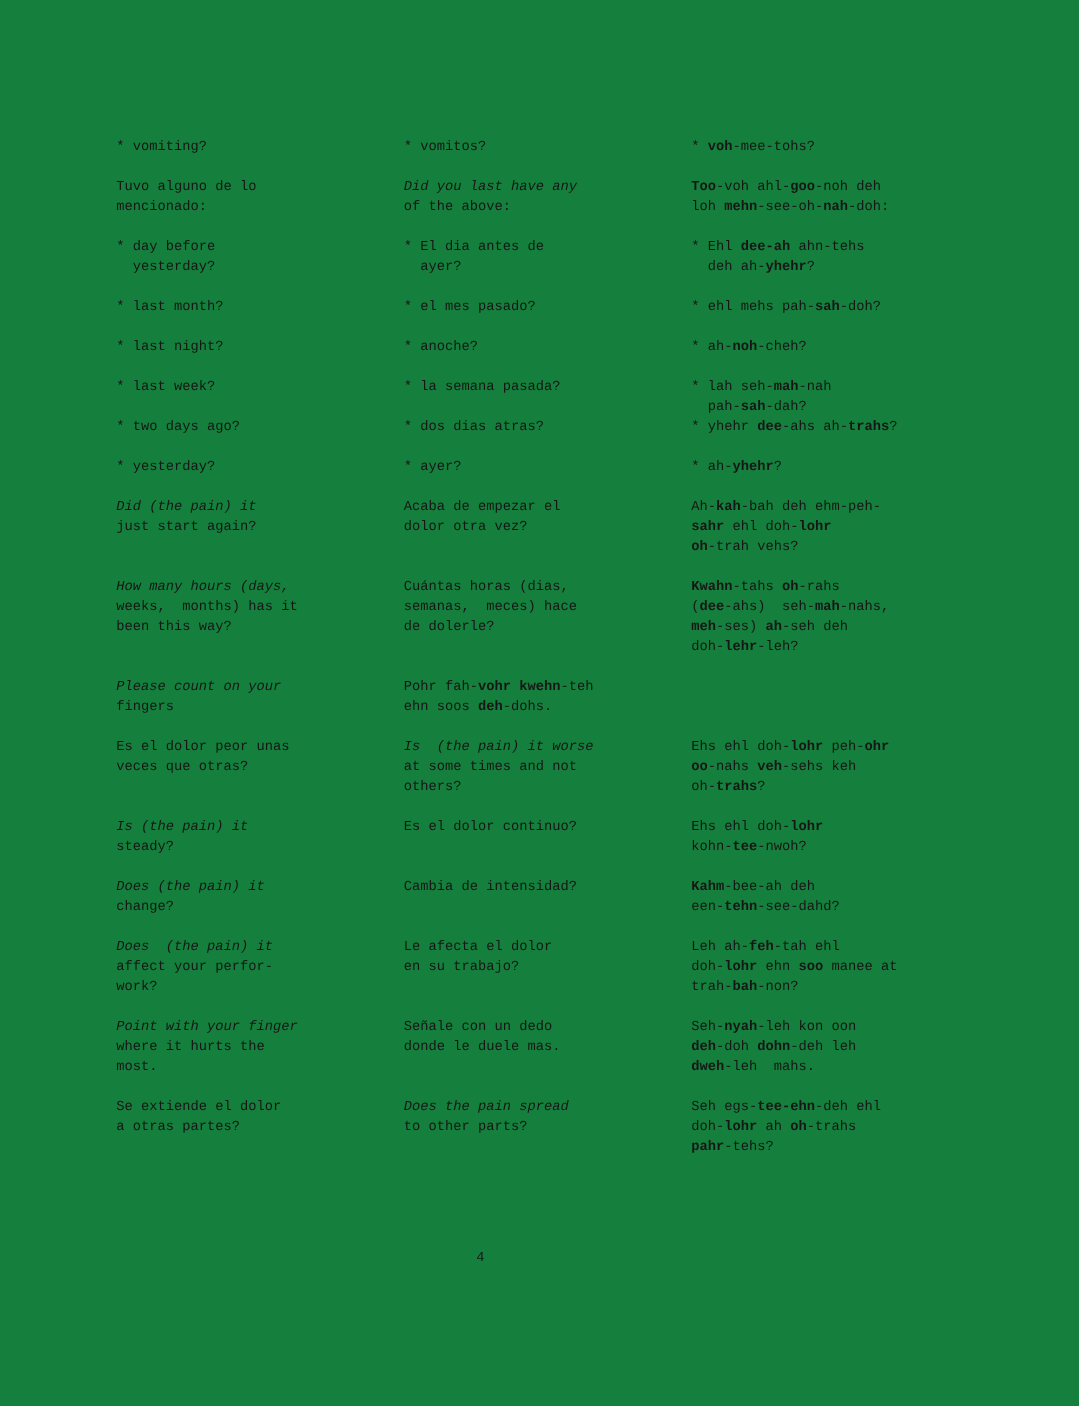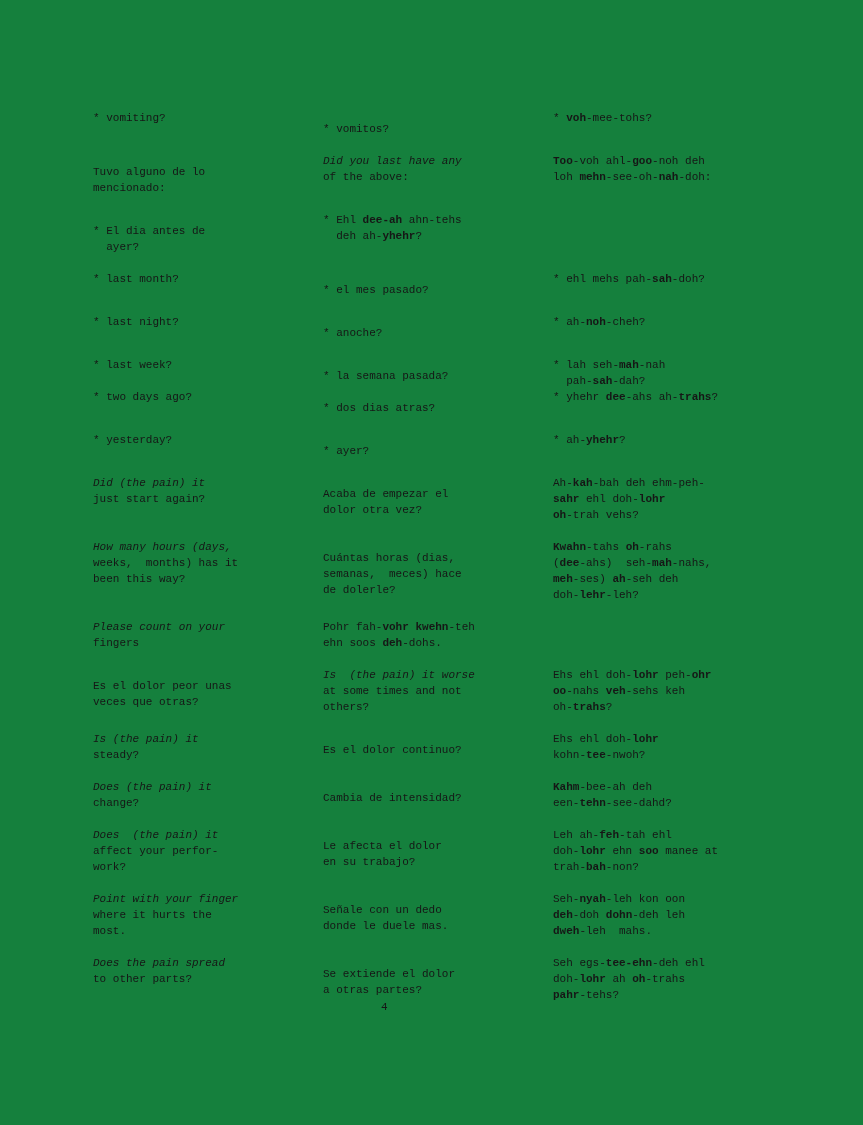--- a/index.html
+++ b/index.html
@@ -11,21 +11,21 @@
     font-family:"Liberation Mono","DejaVu Sans Mono",monospace;
     font-size:11px;
     line-height:16px;
     overflow:hidden;
   }
   .content{position:absolute;left:93px;top:110px;}
   .row{display:flex;align-items:flex-start;margin-bottom:16px;}
   .row.tight{margin-bottom:0;}
   .col{white-space:pre;}
   .col-en{width:230px;}
-  .col-es{width:230px;margin-top:11px;}
+  .col-es{width:230px;}
   .col-ph{width:315px;}
   .line{height:16px;}
   .line.italic{font-style:italic;}
   b{font-weight:bold;}
   .page-number{position:absolute;left:381px;top:999px;}
 </style>
 </head>
 <body>
 
 <div class="page">
@@ -34,20 +34,21 @@
         <div class="col col-en"><div class="line">* vomiting?</div></div>
         <div class="col col-es"><div class="line">* vomitos?</div></div>
         <div class="col col-ph"><div class="line"><span>* </span><b>voh</b><span>-mee-tohs?</span></div></div>
       </div>
       <div class="row">
         <div class="col col-es"><div class="line">Tuvo alguno de lo</div><div class="line">mencionado:</div></div>
         <div class="col col-en"><div class="line italic">Did you last have any</div><div class="line">of the above:</div></div>
         <div class="col col-ph"><div class="line"><b>Too</b><span>-voh ahl-</span><b>goo</b><span>-noh deh</span></div><div class="line"><span>loh </span><b>mehn</b><span>-see-oh-</span><b>nah</b><span>-doh:</span></div></div>
       </div>
       <div class="row">
+        <div class="col col-en"><div class="line">* day before</div><div class="line">  yesterday?</div></div>
         <div class="col col-es"><div class="line">* El dia antes de</div><div class="line">  ayer?</div></div>
         <div class="col col-ph"><div class="line"><span>* Ehl </span><b>dee-ah</b><span> ahn-tehs</span></div><div class="line"><span>  deh ah-</span><b>yhehr</b><span>?</span></div></div>
       </div>
       <div class="row">
         <div class="col col-en"><div class="line">* last month?</div></div>
         <div class="col col-es"><div class="line">* el mes pasado?</div></div>
         <div class="col col-ph"><div class="line"><span>* ehl mehs pah-</span><b>sah</b><span>-doh?</span></div></div>
       </div>
       <div class="row">
         <div class="col col-en"><div class="line">* last night?</div></div>
@@ -102,19 +103,19 @@
         <div class="col col-en"><div class="line italic">Does  (the pain) it</div><div class="line">affect your perfor-</div><div class="line">work?</div></div>
         <div class="col col-es"><div class="line">Le afecta el dolor</div><div class="line">en su trabajo?</div></div>
         <div class="col col-ph"><div class="line"><span>Leh ah-</span><b>feh</b><span>-tah ehl</span></div><div class="line"><span>doh-</span><b>lohr</b><span> ehn </span><b>soo</b><span> manee at</span></div><div class="line"><span>trah-</span><b>bah</b><span>-non?</span></div></div>
       </div>
       <div class="row">
         <div class="col col-en"><div class="line italic">Point with your finger</div><div class="line">where it hurts the</div><div class="line">most.</div></div>
         <div class="col col-es"><div class="line">Señale con un dedo</div><div class="line">donde le duele mas.</div></div>
         <div class="col col-ph"><div class="line"><span>Seh-</span><b>nyah</b><span>-leh kon oon</span></div><div class="line"><b>deh</b><span>-doh </span><b>dohn</b><span>-deh leh</span></div><div class="line"><b>dweh</b><span>-leh  mahs.</span></div></div>
       </div>
       <div class="row">
+        <div class="col col-es"><div class="line">Se extiende el dolor</div><div class="line">a otras partes?</div></div>
         <div class="col col-en"><div class="line italic">Does the pain spread</div><div class="line">to other parts?</div></div>
-        <div class="col col-es"><div class="line">Se extiende el dolor</div><div class="line">a otras partes?</div></div>
         <div class="col col-ph"><div class="line"><span>Seh egs-</span><b>tee-ehn</b><span>-deh ehl</span></div><div class="line"><span>doh-</span><b>lohr</b><span> ah </span><b>oh</b><span>-trahs</span></div><div class="line"><b>pahr</b><span>-tehs?</span></div></div>
       </div>
     </div>
   <div class="page-number">4</div>
 </div>
 
 </body></html>

